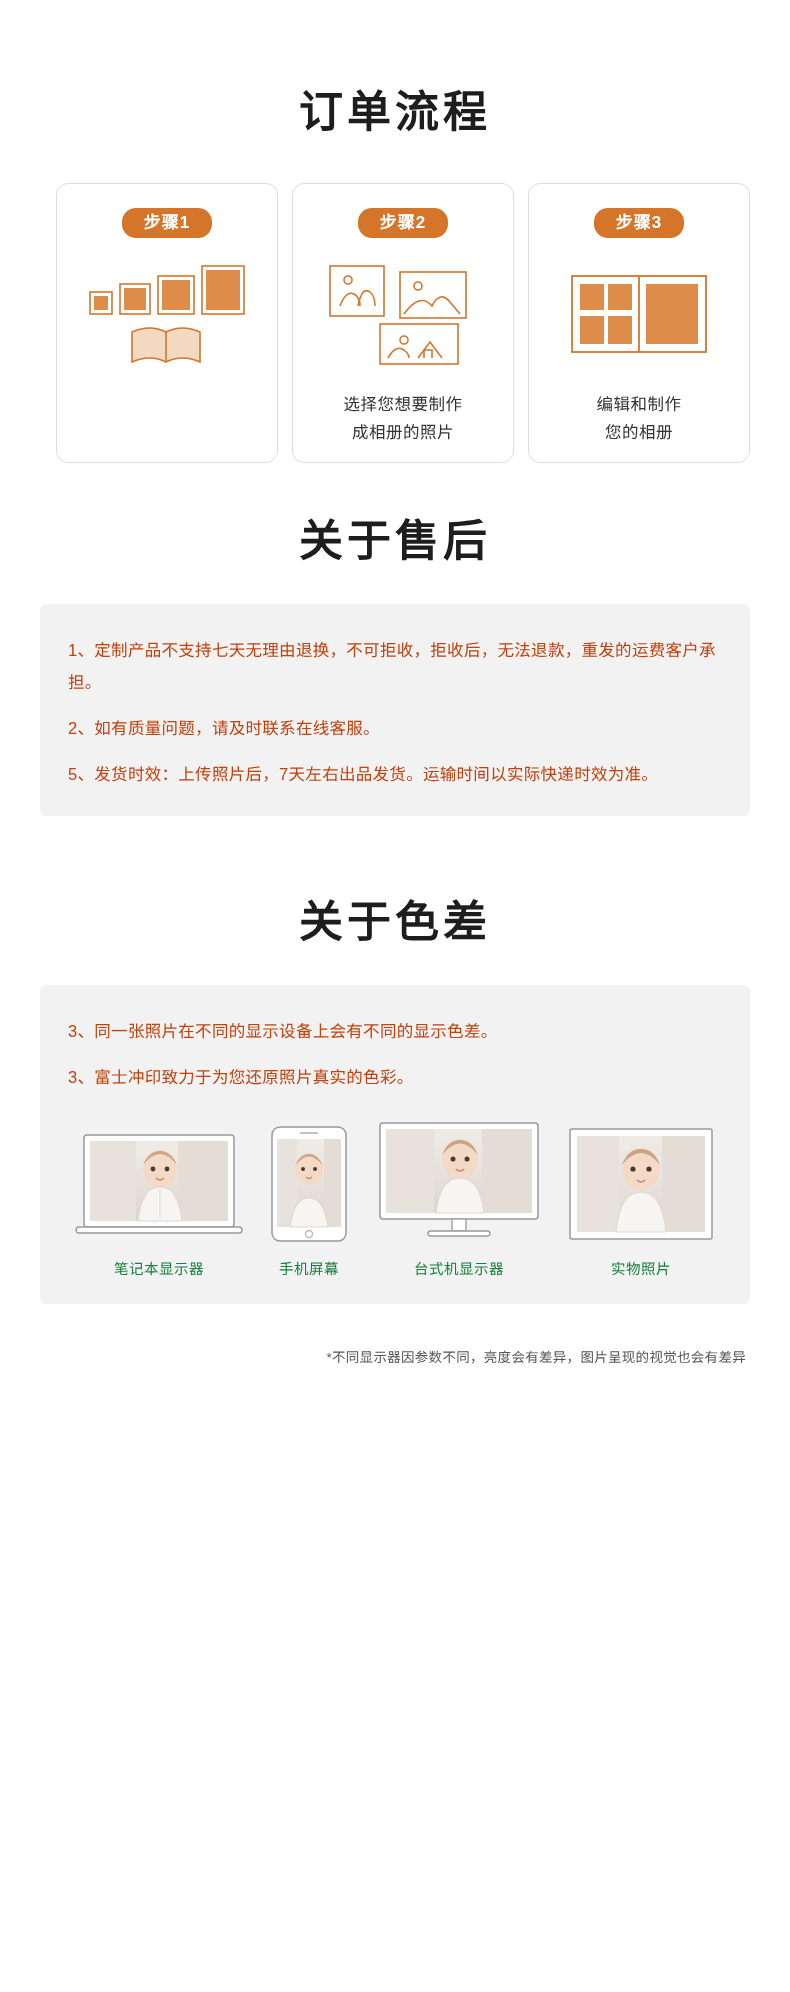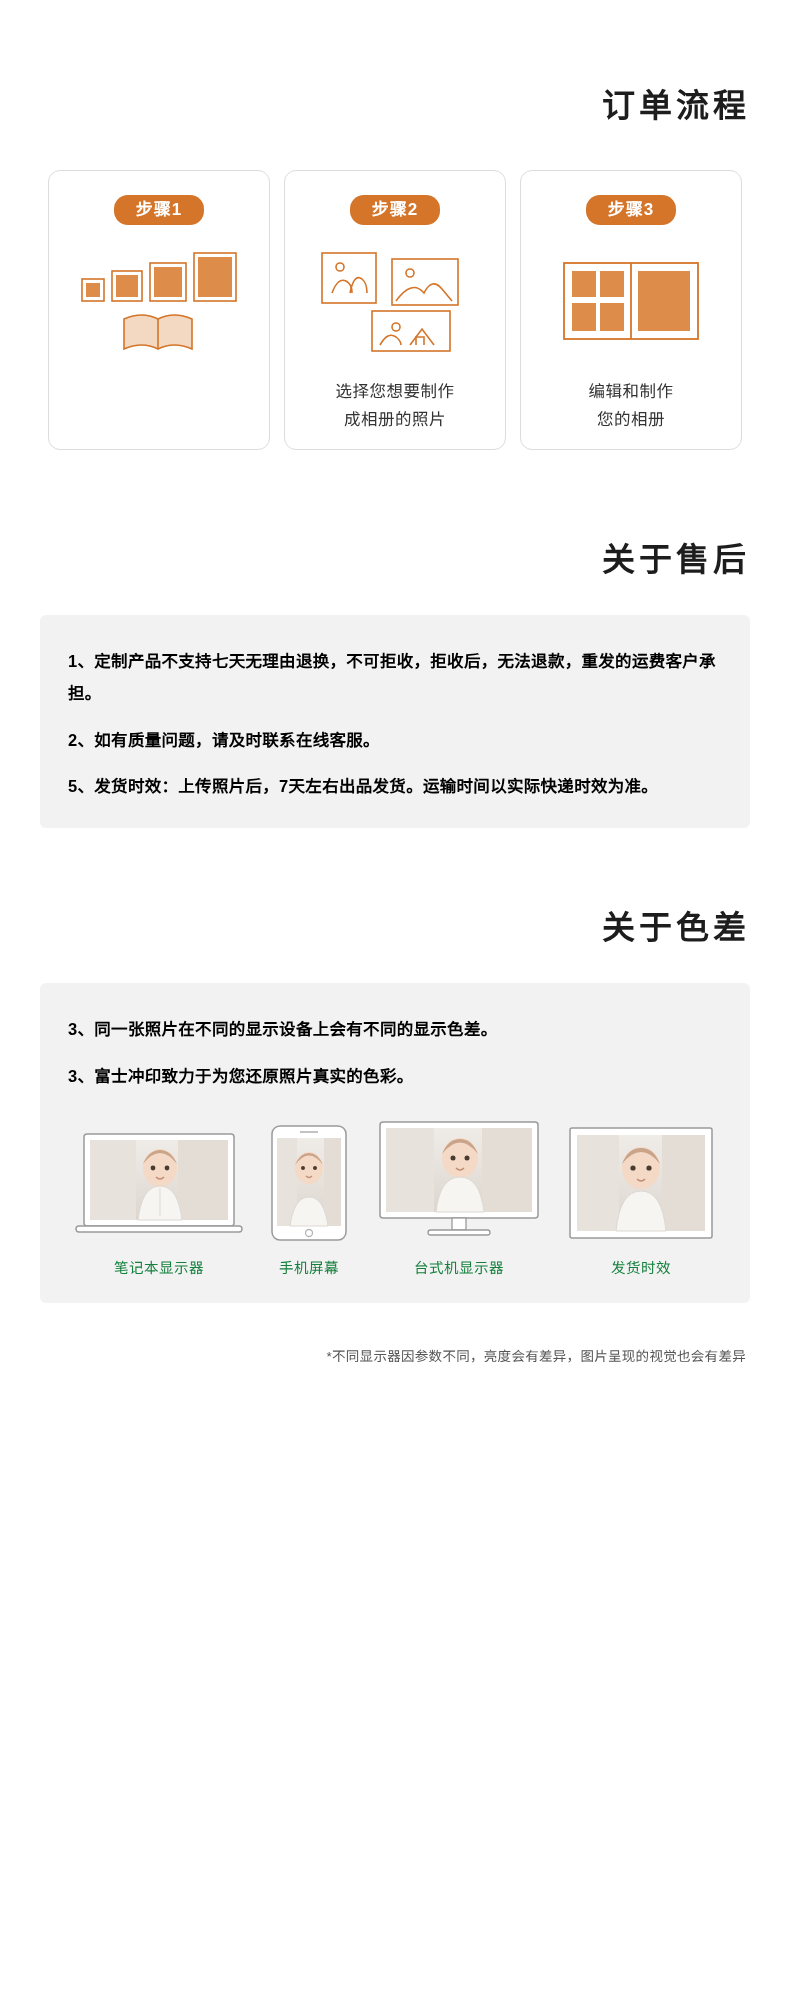--- a/index.html
+++ b/index.html
@@ -13,36 +13,36 @@
     width: 790px;
     min-height: 1992px;
     position: relative;
     overflow: hidden;
   }
 
   .page { width: 790px; padding: 0 40px; }
 
   
   .section-title {
-    text-align: right;
-    font-size: 33px;
+    text-align: center;
+    font-size: 44px;
     font-weight: 700;
     letter-spacing: 4px;
     color: #1d1d1d;
     line-height: 1.2;
   }
   #title-order { margin-top: 86px; }
-  #title-after { margin-top: 90px; }
+  #title-after { margin-top: 52px; }
   #title-color { margin-top: 80px; }
 
   
   .steps-row {
     margin-top: 44px;
     display: flex;
-    justify-content: center;
+    justify-content: flex-end;
     gap: 14px;
   }
   .step-card {
     width: 222px;
     height: 280px;
     border: 1px solid #dcdcdc;
     border-radius: 12px;
     background: #fff;
     display: flex;
     flex-direction: column;
@@ -78,24 +78,23 @@
   
   .panel {
     background: #f2f2f2;
     border-radius: 6px;
     padding: 30px 28px 26px 28px;
     margin-top: 36px;
   }
   .panel p {
     font-size: 16.5px;
     line-height: 1.95;
-    color: #000000;
+    color: #c2410c;
     margin-bottom: 14px;
     letter-spacing: 0.3px;
-    font-weight: bold;
   }
   .panel p:last-of-type { margin-bottom: 0; }
 
   
   .devices {
     margin-top: 28px;
     display: flex;
     align-items: flex-end;
     justify-content: space-between;
     gap: 10px;
@@ -294,21 +293,21 @@
           <rect x="11" y="11" width="128" height="96" fill="url(#wallD)"></rect>
           <path d="M11 11 h42 v96 h-42 z" fill="#e7e2dc"></path>
           <path d="M96 11 h43 v96 h-43 z" fill="#e3ddd6"></path>
           <ellipse cx="75" cy="44" rx="19" ry="21" fill="#f3d9c6"></ellipse>
           <path d="M56 40 q19 -24 38 0 q-6 -16 -19 -16 q-13 0 -19 16z" fill="#caa489"></path>
           <circle cx="67" cy="44" r="2.6" fill="#4a3b30"></circle>
           <circle cx="83" cy="44" r="2.6" fill="#4a3b30"></circle>
           <path d="M71 55 q4 4 8 0" stroke="#c18c72" stroke-width="1.5" fill="none"></path>
           <path d="M50 107 q4 -40 25 -40 q21 0 25 40 z" fill="#f7f5f2" stroke="#ddd8d2"></path>
         </svg>
-        <div class="device-caption">发货时效</div>
+        <div class="device-caption">实物照片</div>
       </div>
 
     </div>
   </div>
 
   <div class="footnote">*不同显示器因参数不同，亮度会有差异，图片呈现的视觉也会有差异</div>
 
 </div>
 
 </body></html>

